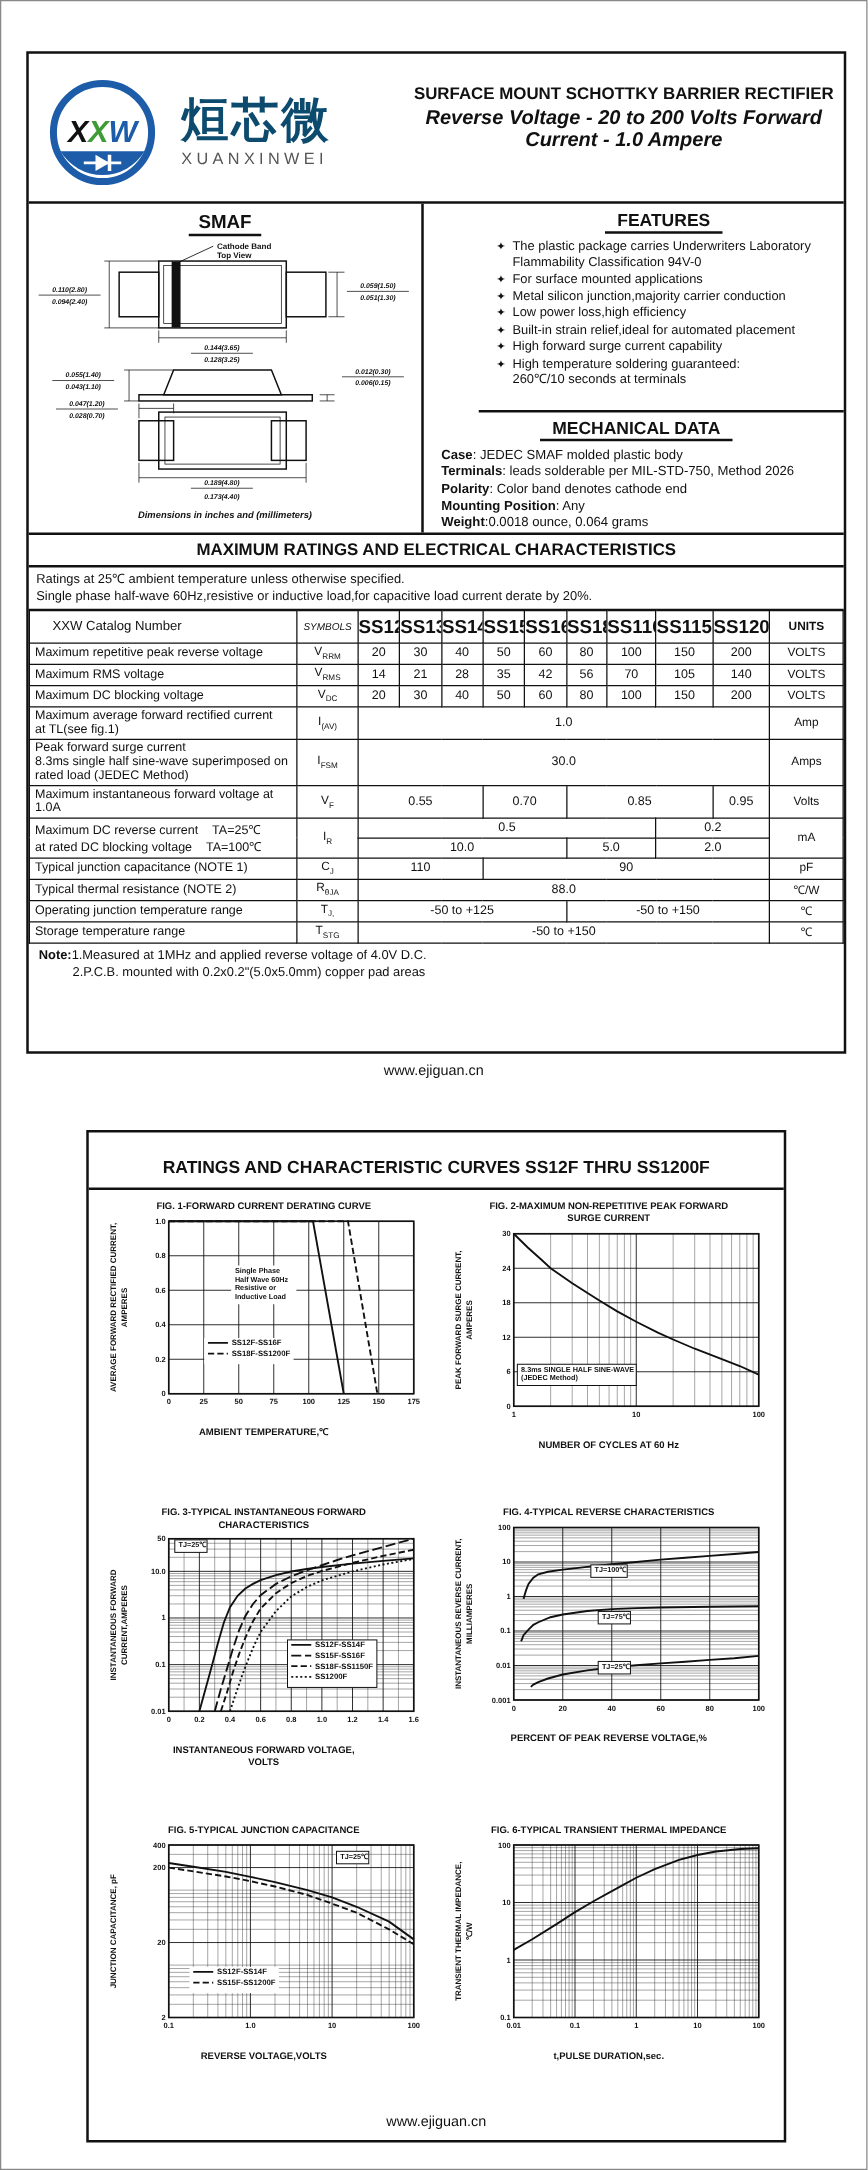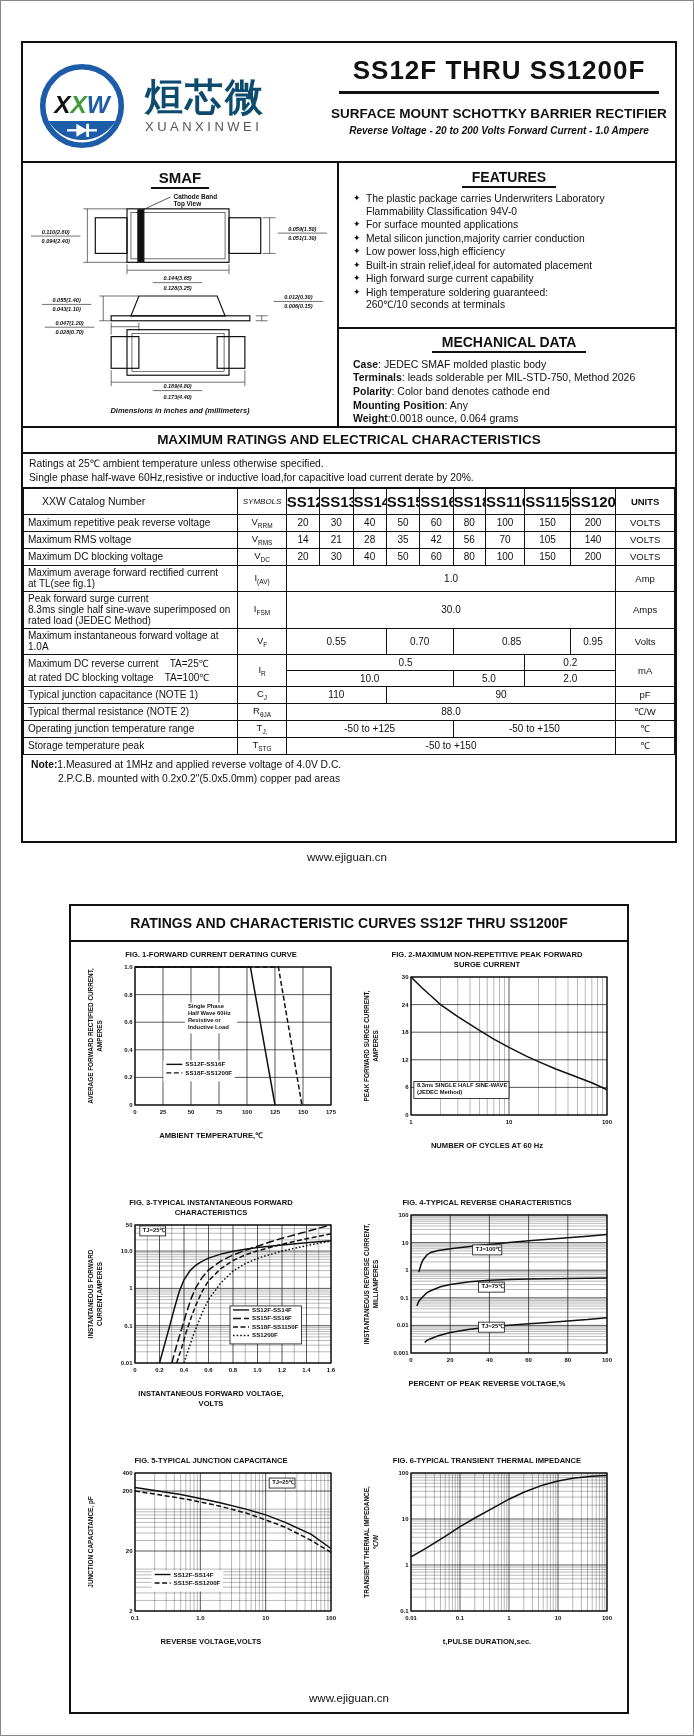--- a/index.html
+++ b/index.html
@@ -9,29 +9,29 @@
   
   .p1 { position:absolute; left:20px; top:40px; width:656px; height:802px; border:2px solid #111; background:#fff; }
   .hdr { display:flex; height:120px; border-bottom:2px solid #111; }
   .logo { width:300px; display:flex; align-items:center; gap:20px; padding:8px 0 0 16px; }
   .logo-text .cn { font-size:38px; font-weight:bold; color:#0c4a6e; letter-spacing:2px; line-height:1.05; }
   .logo-text .en { font-size:13px; color:#555; letter-spacing:3.5px; margin-top:2px; }
   .titleblock { flex:1; text-align:center; padding-top:12px; }
   .part-range { display:inline-block; font-size:26px; font-weight:bold; letter-spacing:1px;
                 border-bottom:3px solid #111; padding:0 14px 5px 14px; }
   .prod-title { font-size:13.5px; font-weight:bold; margin-top:12px; }
-  .tagline { font-size:10px; font-style:italic; font-weight:bold; margin-top:4px; }
+  .tagline { font-size:16px; font-style:italic; font-weight:bold; margin-top:4px; }
   
   .cols { display:flex; height:265px; border-bottom:2px solid #111; }
   .colL { width:316px; border-right:2px solid #111; text-align:center; }
   .colR { flex:1; display:flex; flex-direction:column; }
   .smaf-title { display:inline-block; font-size:15px; font-weight:bold; border-bottom:2px solid #111;
                 padding:0 8px 1px 8px; margin-top:6px; }
   .smaf-caption { font-size:7.5px; font-style:italic; font-weight:bold; margin-top:1px; }
-  .features { height:176px; border-bottom:2px solid #111; padding:5px 10px 0 14px; }
+  .features { height:176px; border-bottom:2px solid #111; padding:5px 10px 0 14px;margin-left:44px; }
   .sec-title { display:inline-block; font-size:14px; font-weight:bold; border-bottom:2px solid #111;
                padding:0 10px 1px 10px; margin-bottom:5px; }
   .sec-center { text-align:center; }
   .features ul { list-style:none; font-size:10.3px; line-height:1.22; }
   .features li { position:relative; padding-left:13px; white-space:pre-line; margin-bottom:1px; }
   .features .blt { position:absolute; left:0; top:0; font-size:9px; }
   .mech { padding:4px 10px 0 14px; }
   .mech-lines { font-size:10.5px; line-height:1.3; }
   
   .ratings-bar { height:26px; line-height:24px; text-align:center; font-weight:bold; font-size:13.5px;
@@ -49,21 +49,21 @@
   table.ratings .sym span { font-size:9.5px; }
   table.ratings .sym sub { font-size:6.5px; }
   .tbl-notes { padding:3px 8px; font-size:10.3px; line-height:1.35; }
   .tbl-notes .l2 { padding-left:27px; }
   
   .between-url { position:absolute; top:850px; left:0; width:100%; text-align:center; font-size:11.5px; }
   
   .p2 { position:absolute; left:68px; top:903px; width:560px; height:810px; border:2px solid #111;
         background:#fff; display:flex; flex-direction:column; }
   .p2title { height:36px; line-height:34px; text-align:center; font-weight:bold; font-size:14px;
-             border-bottom:2px solid #111; }
+             border-bottom:2px solid #111;margin-top:10px; }
   .figgrid { flex:1; display:grid; grid-template-columns:1fr 1fr; padding:8px 2px 0 2px; row-gap:6px; }
   .fig { display:flex; flex-direction:column; align-items:center; }
   .fig-title { font-size:7.6px; font-weight:bold; text-align:center; white-space:pre-line; line-height:1.3;
                margin-bottom:1px; }
   .fig-xlabel { font-size:7.6px; font-weight:bold; text-align:center; white-space:pre-line; line-height:1.3;
                 margin-top:0px; }
   .fig-svg { display:block; }
   .p2url { margin-top:auto; text-align:center; font-size:11.5px; padding:4px 0 8px 0; }
   
   svg text { font-family:"Liberation Sans", sans-serif; fill:#111; }
@@ -93,21 +93,20 @@
             <polygon points="40,65 40,79 52,72" fill="#fff"></polygon>
             <line x1="52" y1="65" x2="52" y2="79" stroke="#fff" stroke-width="3"></line>
           </g>
         </svg>
         <div class="logo-text">
           <div class="cn">烜芯微</div>
           <div class="en">XUANXINWEI</div>
         </div>
       </div>
       <div class="titleblock">
-        <div class="part-range">SS12F THRU SS1200F</div>
         <div class="prod-title">SURFACE MOUNT SCHOTTKY BARRIER RECTIFIER</div>
         <div class="tagline">Reverse Voltage - 20 to 200 Volts    Forward Current - 1.0 Ampere</div>
       </div>
     </div>
 
     <div class="cols">
       <div class="colL">
         <div class="smaf-title">SMAF</div><br>
         <svg width="312" height="210" viewBox="0 0 315 212" style="margin-top:2px">
           <g fill="none" stroke="#111" stroke-width="1.2">
@@ -354,21 +353,21 @@
             <td class="unit">℃/W</td>
           </tr>
           <tr>
             <td class="desc">Operating junction temperature range</td>
             <td class="sym"><span>T</span><sub>J,</sub></td>
             <td colspan="5">-50 to +125</td>
             <td colspan="4">-50 to +150</td>
             <td class="unit">℃</td>
           </tr>
           <tr>
-            <td class="desc">Storage temperature peak</td>
+            <td class="desc">Storage temperature range</td>
             <td class="sym"><span>T</span><sub>STG</sub></td>
             <td colspan="9">-50 to +150</td>
             <td class="unit">℃</td>
           </tr>
         </tbody>
       </table>
 
     <div class="tbl-notes">
       <div><b>Note:</b><span>1.Measured at 1MHz and applied reverse voltage of 4.0V D.C.</span></div>
       <div class="l2">2.P.C.B. mounted with 0.2x0.2"(5.0x5.0mm) copper pad areas</div>

